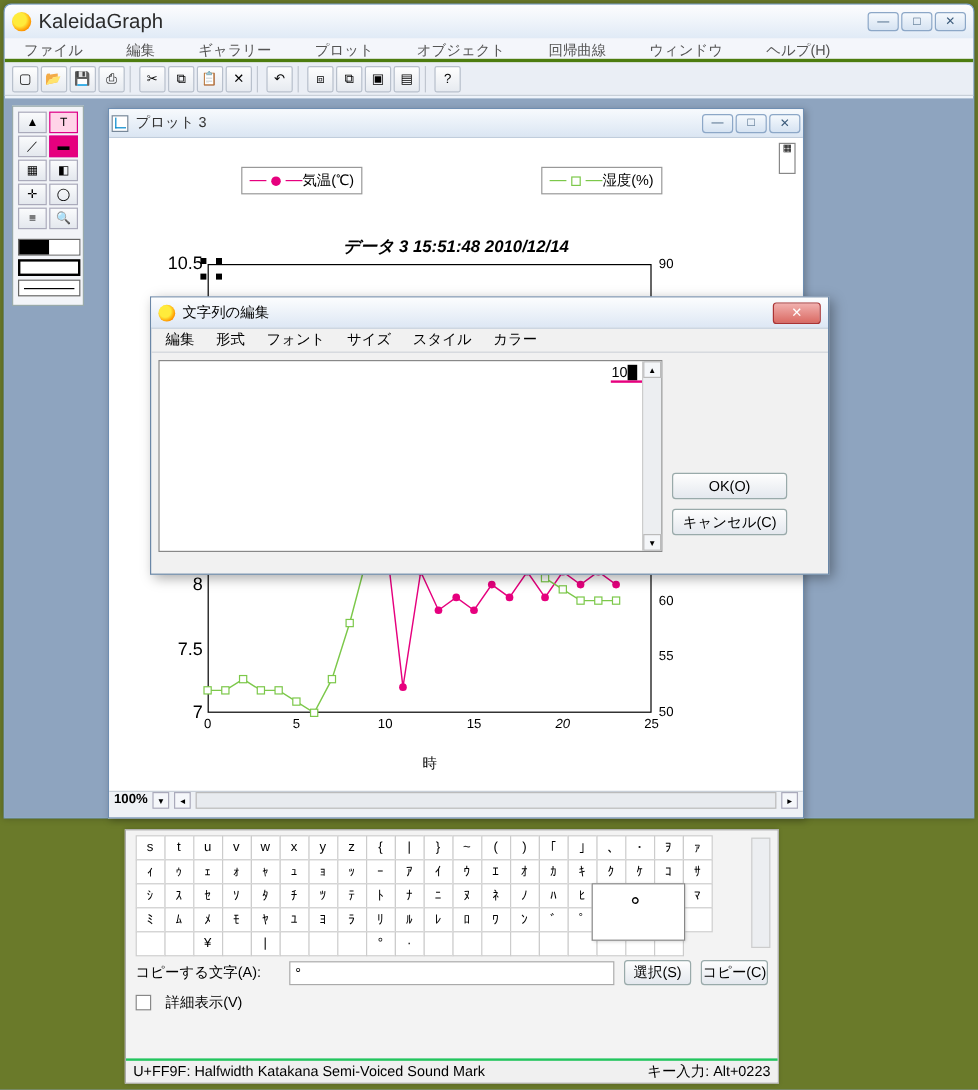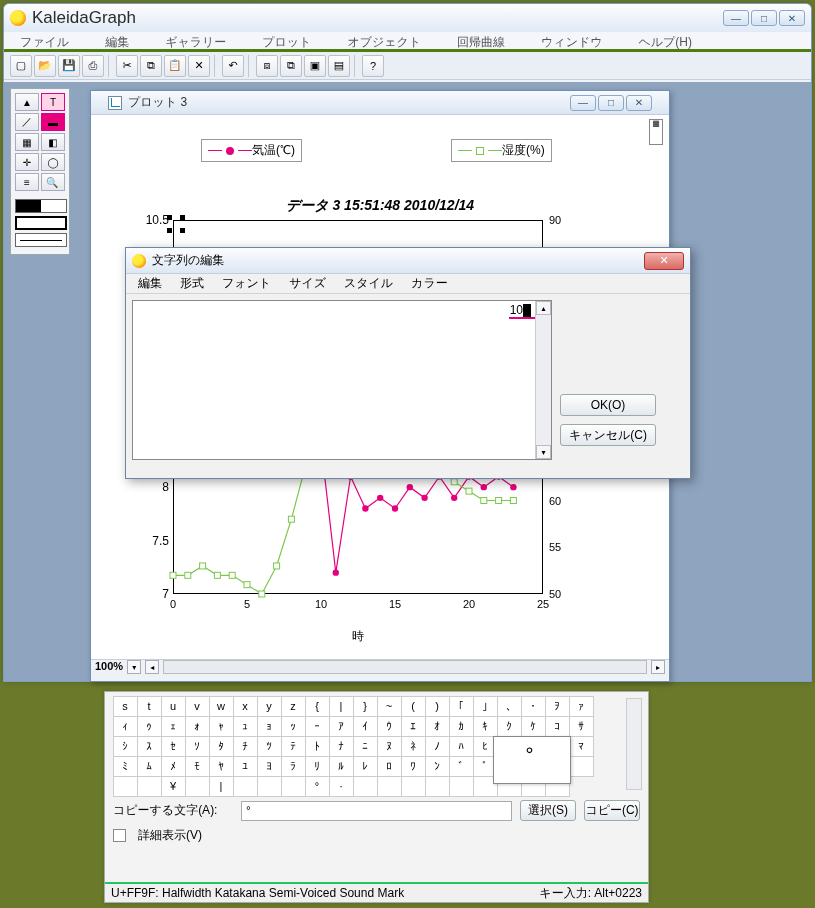--- a/index.html
+++ b/index.html
@@ -28,34 +28,34 @@
 .tp-row { display: flex; gap: 2px; margin-bottom: 2px; }
 .tp-btn { width: 24px; height: 18px; background: linear-gradient(#fafbfc,#e4e8ee); border: 1px solid #aab; display: flex; align-items: center; justify-content: center; font-size: 10px; cursor: pointer; }
 .tp-btn.sel { background: #ffd4e8; border-color: #d08; }
 .tp-wide { width: 52px; height: 14px; border: 1px solid #666; margin-bottom: 3px; display:flex; }
 .tp-wide .half { flex:1; }
 .tp-black { background: #000; }
 .tp-white { background: #fff; }
 
 
 .plot-window { position: absolute; left: 86px; top: 8px; width: 580px; height: 592px; background: #fff; border: 1px solid #6e8eb2; box-shadow: 2px 2px 6px rgba(0,0,0,.25); }
-.plot-titlebar { height: 24px; background: linear-gradient(#f7fafd,#dbe6f3); display: flex; align-items: center; padding: 0 17px; border-bottom: 1px solid #c0cddc; }
+.plot-titlebar { height: 24px; background: linear-gradient(#f7fafd,#dbe6f3); display: flex; align-items: center; padding: 0 2px; border-bottom: 1px solid #c0cddc; }
 .plot-icon { width: 14px; height: 14px; border: 1px solid #789; background: #fff; margin-right: 6px; position: relative; }
 .plot-icon::after { content:""; position:absolute; left:2px; bottom:2px; width:8px; height:8px; border-left:1px solid #08c; border-bottom:1px solid #08c; }
 .plot-title { flex: 1; color: #333; }
 .plot-body { position: relative; height: 544px; background: #fff; }
 .legend { position: absolute; display: flex; align-items: center; font-size: 12px; }
 .leg-mark { display: inline-block; width: 8px; height: 8px; margin: 0 4px; }
 .leg-line { display: inline-block; width: 14px; height: 1px; vertical-align: middle; }
 .leg-box { border: 1px solid #999; padding: 2px 6px; }
 .chart-title { position: absolute; left: 0; right: 0; top: 82px; text-align: center; font-weight: bold; font-style: italic; font-size: 14px; }
 
 .chart-area { position: absolute; left: 82px; top: 105px; width: 370px; height: 374px; }
 .plot-frame { position: absolute; left: 0; top: 0; right: 0; bottom: 0; border: 1px solid #000; }
-.y-tick { position: absolute; right: 374px; width: 40px; text-align: right; font-size: 12px; transform: translateY(-50%); }
+.y-tick { position: absolute; right: 374px; width: 40px; text-align: right; font-size: 15px; transform: translateY(-50%); }
 .y2-tick { position: absolute; left: 376px; width: 30px; text-align: left; font-size: 11px; transform: translateY(-50%); }
 .x-tick { position: absolute; top: 378px; width: 30px; text-align: center; font-size: 11px; transform: translateX(-50%); }
 .x-label { position: absolute; left: 0; right: 0; top: 408px; text-align: center; font-size: 12px; }
 
 svg.series { position: absolute; left: 0; top: 0; width: 370px; height: 374px; overflow: visible; }
 
 .zoom-bar { position: absolute; left: 0; bottom: 0; right: 0; height: 22px; background: #eef1f5; border-top: 1px solid #c8cfd8; display: flex; align-items: flex-start; padding: 0 4px; gap: 4px; }
 .zoom-val { font-weight: bold; font-size: 11px; }
 .zoom-arrow { width: 14px; height: 14px; border: 1px solid #aab; background: #f5f7fa; display:flex; align-items:center; justify-content:center; font-size:8px; cursor:pointer; }
 .zoom-track { flex:1; height:14px; border:1px solid #bbb; background:#e8ebef; }
@@ -278,21 +278,21 @@
             <div class="y2-tick" style="top: 233.75px;">65</div>
             <div class="y2-tick" style="top: 187px;">70</div>
             <div class="y2-tick" style="top: 140.25px;">75</div>
             <div class="y2-tick" style="top: 93.5px;">80</div>
             <div class="y2-tick" style="top: 46.75px;">85</div>
             <div class="y2-tick" style="top: 0px;">90</div>
             <div class="x-tick" style="left: 0px;">0</div>
             <div class="x-tick" style="left: 74px;">5</div>
             <div class="x-tick" style="left: 148px;">10</div>
             <div class="x-tick" style="left: 222px;">15</div>
-            <div class="x-tick" style="left: 296px;">20</div>
+            <div class="x-tick" style="left: 296px; font-style: italic;">20</div>
             <div class="x-tick" style="left: 370px;">25</div>
           </div>
 
         <div style="position:absolute;right:6px;top:4px;width:14px;height:26px;border:1px solid #888;background:#fff;font-size:8px;line-height:8px;text-align:center">▦</div>
       </div>
 
       <div class="zoom-bar">
         <span class="zoom-val">100%</span>
         <div class="zoom-arrow">▾</div>
         <div class="zoom-arrow">◂</div>

